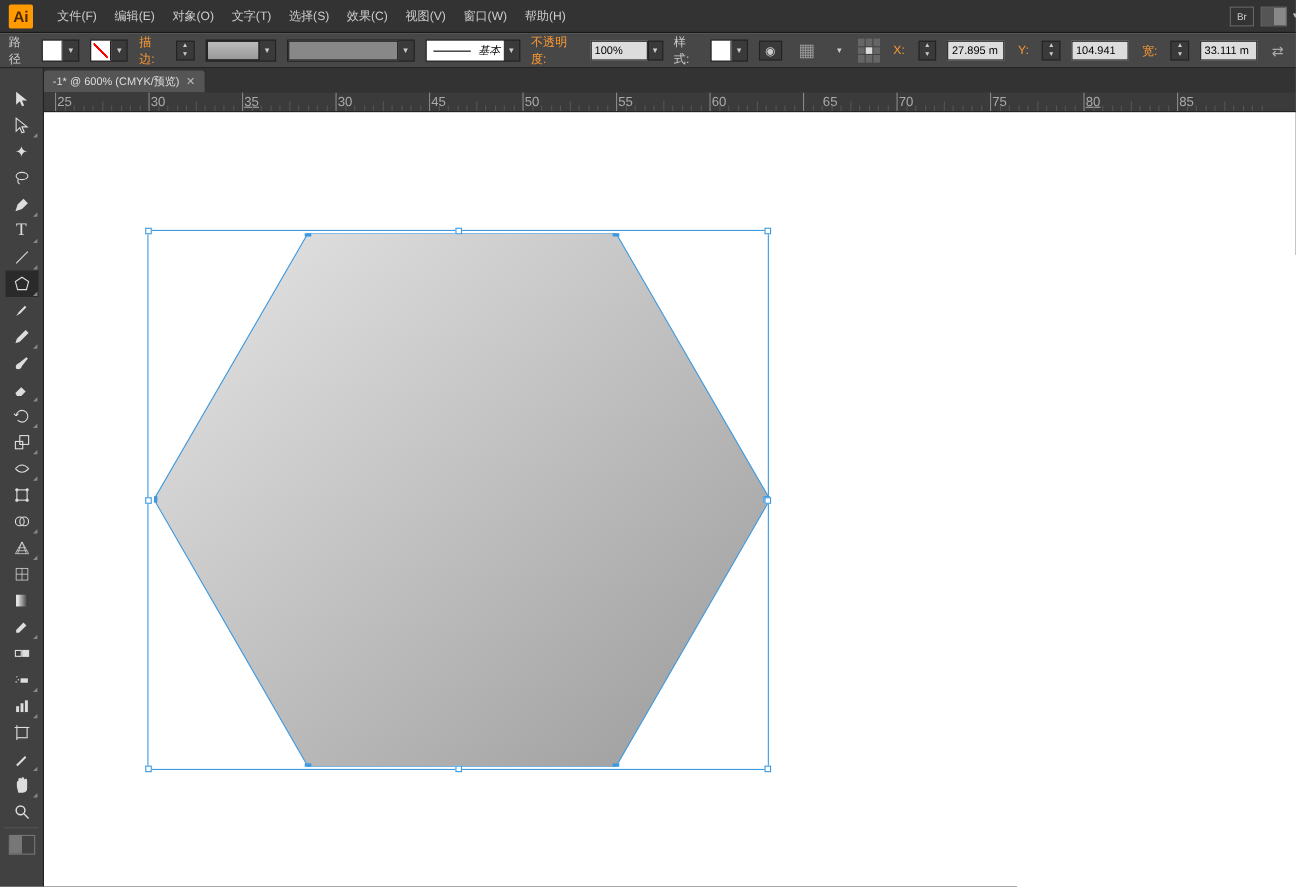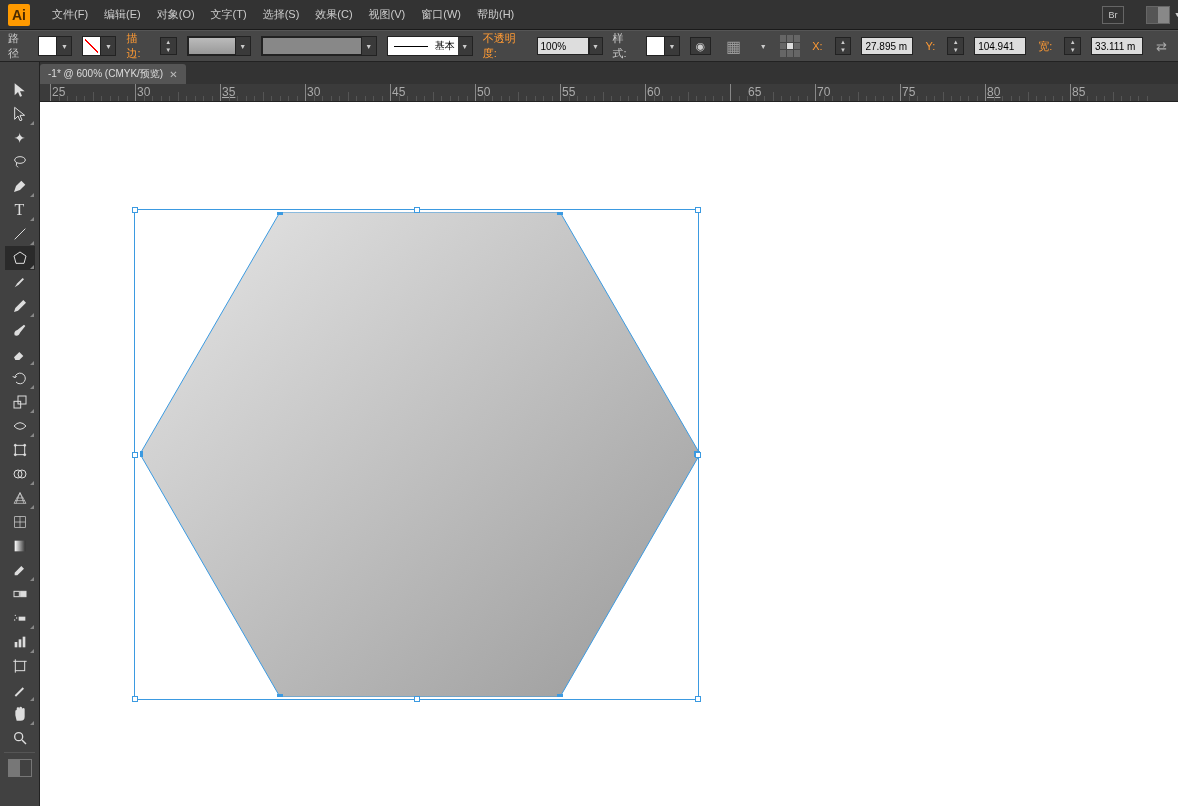--- a/index.html
+++ b/index.html
@@ -30,21 +30,21 @@
       display: flex; align-items: center; justify-content: center;
       border-radius: 2px;
       margin-right: 14px;
     }
     .menu-item {
       padding: 6px 8px;
       cursor: default;
     }
     .menu-spacer { flex: 1; }
     .menu-right {
-      display: flex; align-items: center; gap: 22px;
+      display: flex; align-items: center; gap: 6px;
     }
     .btn-br {
       width: 22px; height: 18px;
       border: 1px solid #666;
       font-size: 9px;
       display: flex; align-items: center; justify-content: center;
       color: #ccc;
     }
     .layout-icon {
       width: 24px; height: 18px;
@@ -66,21 +66,21 @@
       display: flex; align-items: center;
       padding: 0 8px;
       gap: 10px;
       color: #ccc;
       font-size: 11px;
     }
     .cb-label { color: #ccc; }
     .cb-label.orange { color: #ff9a33; }
     .swatch-combo {
       display: flex; align-items: center;
-      border: 1px solid #222; background: #3a3a3a;
+      border: 1px solid #222; background: #3a3a3a; font-style: italic;
     }
     .swatch {
       width: 18px; height: 18px;
       border-right: 1px solid #222;
     }
     .swatch.white { background: #fff; }
     .swatch.none {
       background: #fff; position: relative;
     }
     .swatch.none::after {

